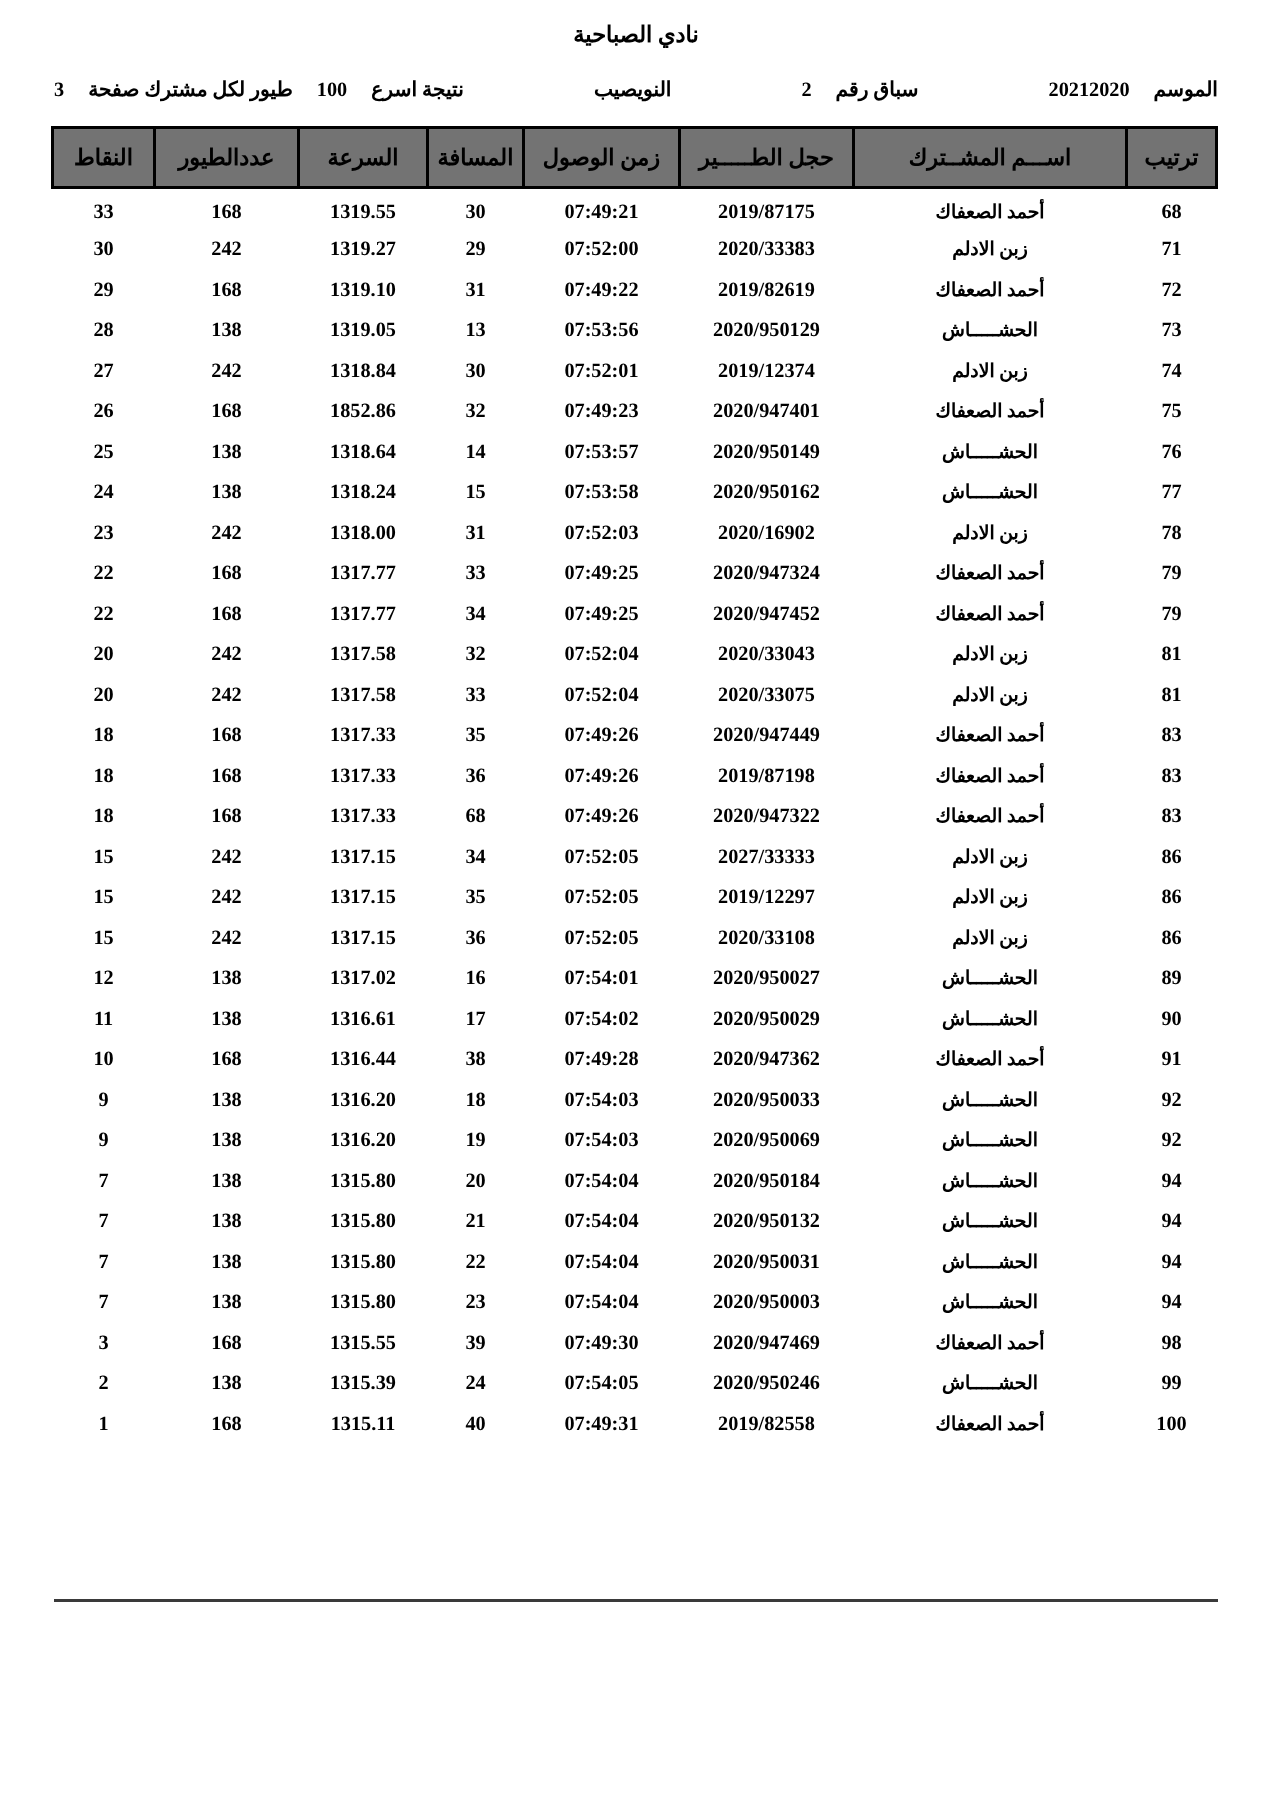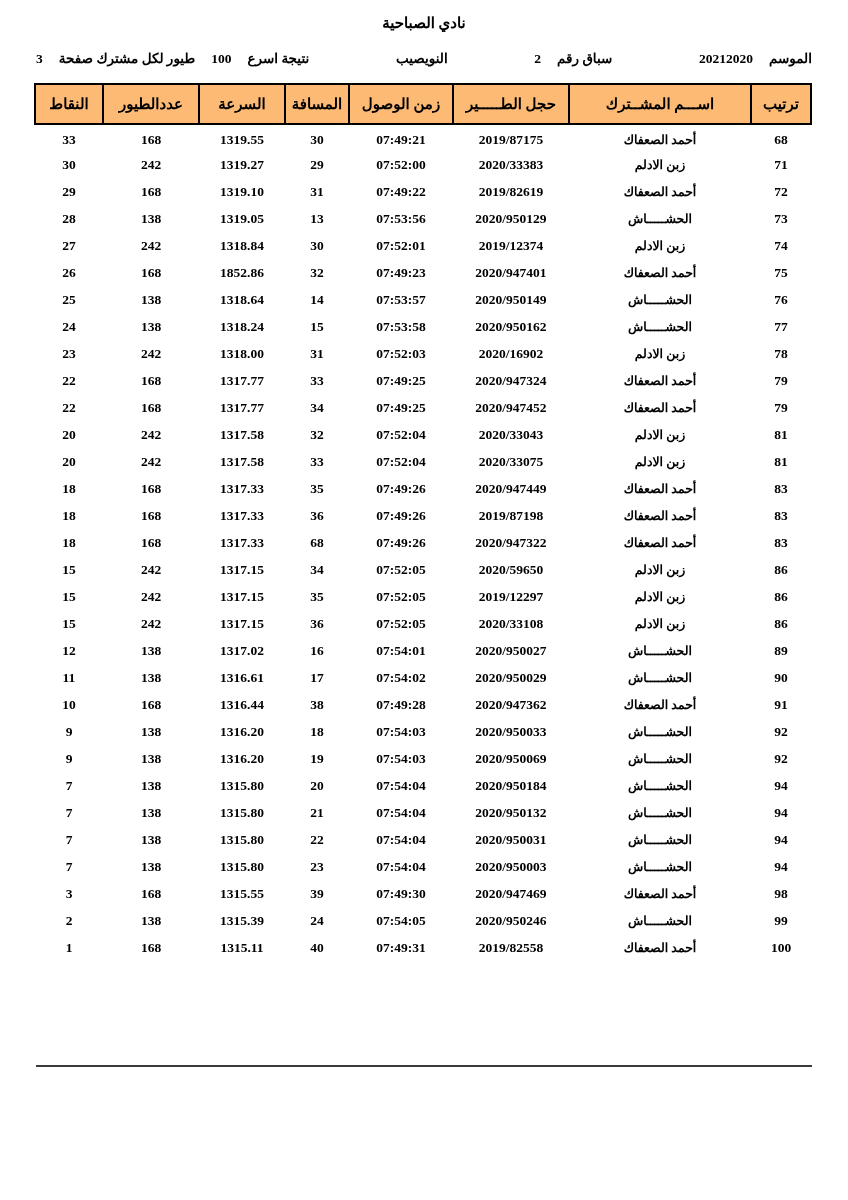--- a/index.html
+++ b/index.html
@@ -39,21 +39,21 @@
   col.c-rank     { width: 60px; }
   col.c-name     { width: 182px; }
   col.c-ring     { width: 116px; }
   col.c-arrival  { width: 104px; }
   col.c-distance { width: 64px; }
   col.c-speed    { width: 86px; }
   col.c-birds    { width: 96px; }
   col.c-points   { width: 68px; }
 
   thead th {
-    background: #fdba74;
+    background: #737373;
     border: 2px solid #000;
     font-weight: bold;
     font-size: 15px;
     height: 40px;
     padding: 2px 4px;
     text-align: center;
     vertical-align: middle;
   }
   tbody td {
     text-align: center;
@@ -283,21 +283,21 @@
           <td class="col-ring">2020/947322</td>
           <td class="col-arrival">07:49:26</td>
           <td class="col-distance">68</td>
           <td class="col-speed">1317.33</td>
           <td class="col-birds">168</td>
           <td class="col-points">18</td>
         </tr>
         <tr>
           <td class="col-rank">86</td>
           <td class="col-name">زبن الادلم</td>
-          <td class="col-ring">2020/59650</td>
+          <td class="col-ring">2027/33333</td>
           <td class="col-arrival">07:52:05</td>
           <td class="col-distance">34</td>
           <td class="col-speed">1317.15</td>
           <td class="col-birds">242</td>
           <td class="col-points">15</td>
         </tr>
         <tr>
           <td class="col-rank">86</td>
           <td class="col-name">زبن الادلم</td>
           <td class="col-ring">2019/12297</td>

